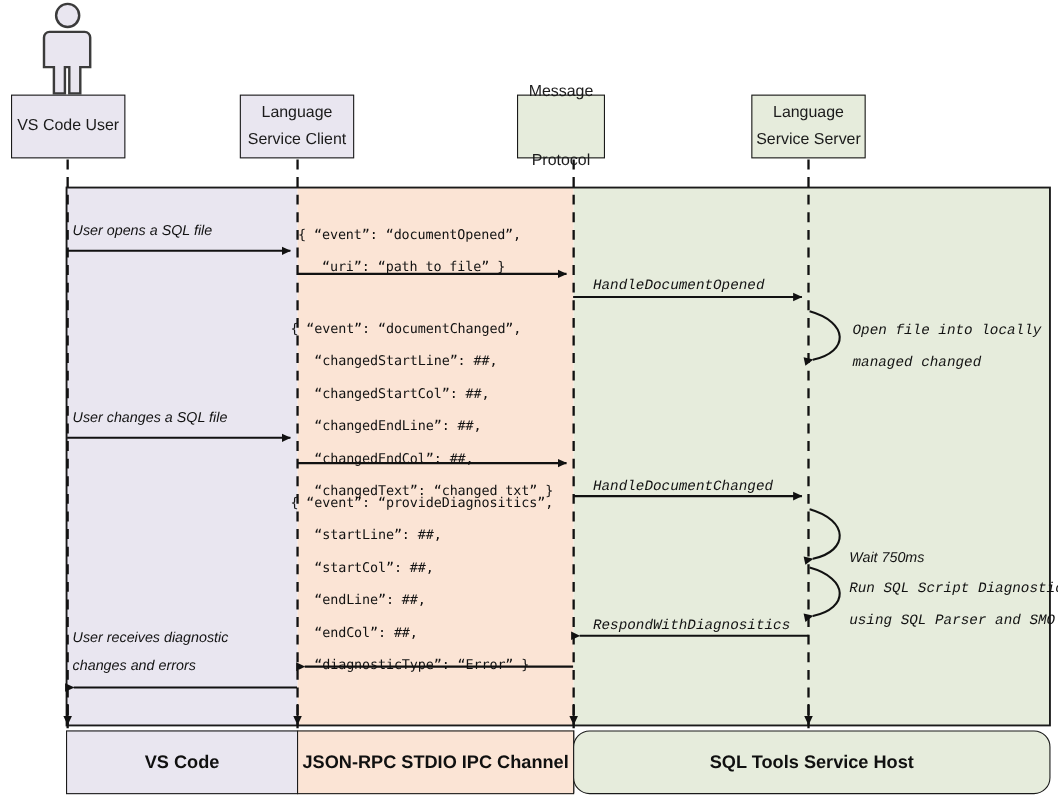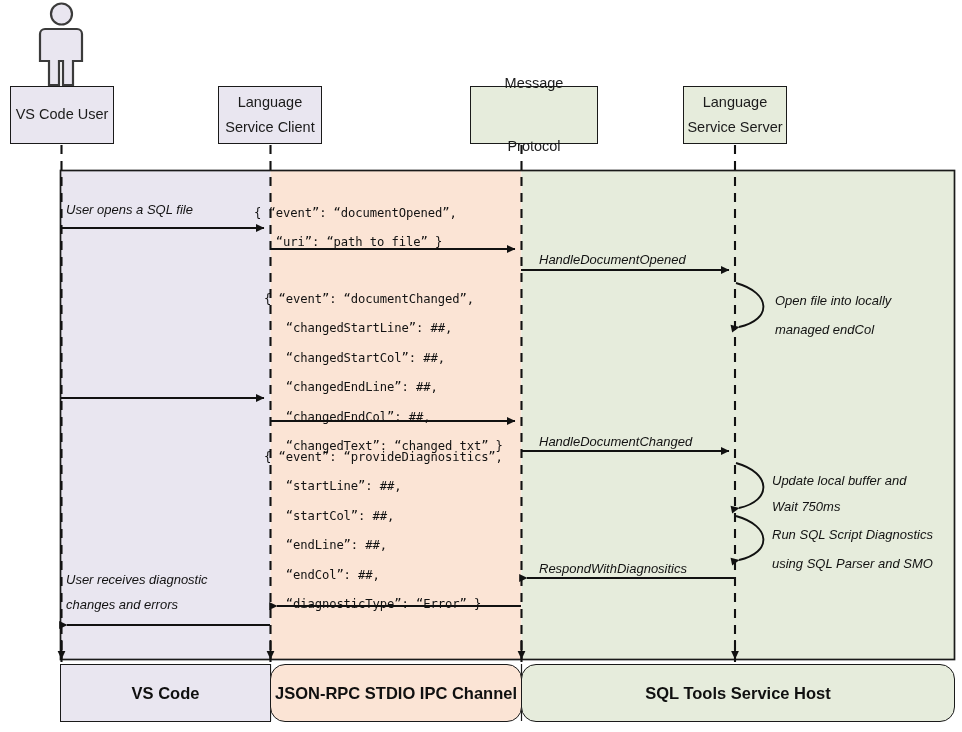--- a/index.html
+++ b/index.html
@@ -58,21 +58,21 @@
   
   .lbl {
     position: absolute;
     font-style: italic;
     font-size: 13px;
     color: #121212;
     line-height: 1.95;
     white-space: nowrap;
   }
   .lbl.ctr { }
-  .lbl.lft { text-align: right; }
+  .lbl.lft { text-align: right; font-family: Liberation Mono, monospace; }
 
   .jsonblk {
     position: absolute;
     font-family: "DejaVu Sans Mono", monospace;
     font-size: 12.2px;
     color: #121212;
     line-height: 2.41;
     white-space: pre;
     letter-spacing: -0.1px;
   }
@@ -154,71 +154,71 @@
 
   <div class="pbox lav" style="left:10px; top:86px; width:104px; height:58px;">
     <span class="ln">VS Code User</span>
   </div>
 
   <div class="pbox lav" style="left:218px; top:86px; width:104px; height:58px;">
     <span class="ln">Language</span>
     <span class="ln">Service Client</span>
   </div>
 
-  <div class="pbox grn" style="left:470px; top:86px; width:128px; height:58px;gap:37px;">
+  <div class="pbox grn" style="left:470px; top:86px; width:80px; height:58px;gap:37px;">
     <span class="ln">Message</span>
     <span class="ln">Protocol</span>
   </div>
 
   <div class="pbox grn" style="left:683px; top:86px; width:104px; height:58px;">
     <span class="ln">Language</span>
     <span class="ln">Service Server</span>
   </div>
 
   <div class="lbl ctr" style="left:66px; top:197px; width:200px;">User opens a SQL file</div>
 
+  <div class="lbl ctr" style="left:66px; top:367px; width:200px;">User changes a SQL file</div>
 
   <div class="lbl ctr" style="left:66px; top:567px; width:200px;">User receives diagnostic</div>
   <div class="lbl ctr" style="left:66px; top:592px; width:200px;">changes and errors</div>
 
   <div class="lbl lft" style="left:539px; top:247px;">HandleDocumentOpened</div>
 
   <div class="lbl lft" style="left:539px; top:429px;">HandleDocumentChanged</div>
 
   <div class="lbl lft" style="left:539px; top:556px;">RespondWithDiagnositics</div>
 
   <div class="lbl lft" style="left:775px; top:288px;">Open file into locally</div>
-  <div class="lbl lft" style="left:775px; top:317px;">managed endCol</div>
-
-  <div class="lbl lft" style="left:772px; top:468px;">Update local buffer and</div>
+  <div class="lbl lft" style="left:775px; top:317px;">managed changed</div>
+
   <div class="lbl ctr" style="left:772px; top:494px; width:168px;">Wait 750ms</div>
 
   <div class="lbl lft" style="left:772px; top:522px;">Run SQL Script Diagnostics</div>
   <div class="lbl lft" style="left:772px; top:551px;">using SQL Parser and SMO</div>
 
-  <div class="jsonblk" style="left:254px; top:199px;">{ “event”: “documentOpened”,
+  <div class="jsonblk" style="left:271px; top:199px;">{ “event”: “documentOpened”,
    “uri”: “path_to_file” }</div>
 
   <div class="jsonblk" style="left:264px; top:285px;">{ “event”: “documentChanged”,
    “changedStartLine”: ##,
    “changedStartCol”: ##,
    “changedEndLine”: ##,
    “changedEndCol”: ##,
    “changedText”: “changed txt” }</div>
 
   <div class="jsonblk" style="left:264px; top:443px;">{ “event”: “provideDiagnositics”,
    “startLine”: ##,
    “startCol”: ##,
    “endLine”: ##,
    “endCol”: ##,
    “diagnosticType”: “Error” }</div>
 
   <div class="fbox lav" style="left:60px; top:664px; width:211px; height:58px;">
     <span>VS Code</span>
   </div>
-  <div class="fbox pch" style="left:270px; top:664px; width:252px; height:58px;border-radius:15px;">
+  <div class="fbox pch" style="left:270px; top:664px; width:252px; height:58px;">
     <span>JSON-RPC STDIO IPC Channel</span>
   </div>
   <div class="fbox grn" style="left:521px; top:664px; width:434px; height:58px;">
     <span>SQL Tools Service Host</span>
   </div>
 
 </div>
 
 </body></html>

